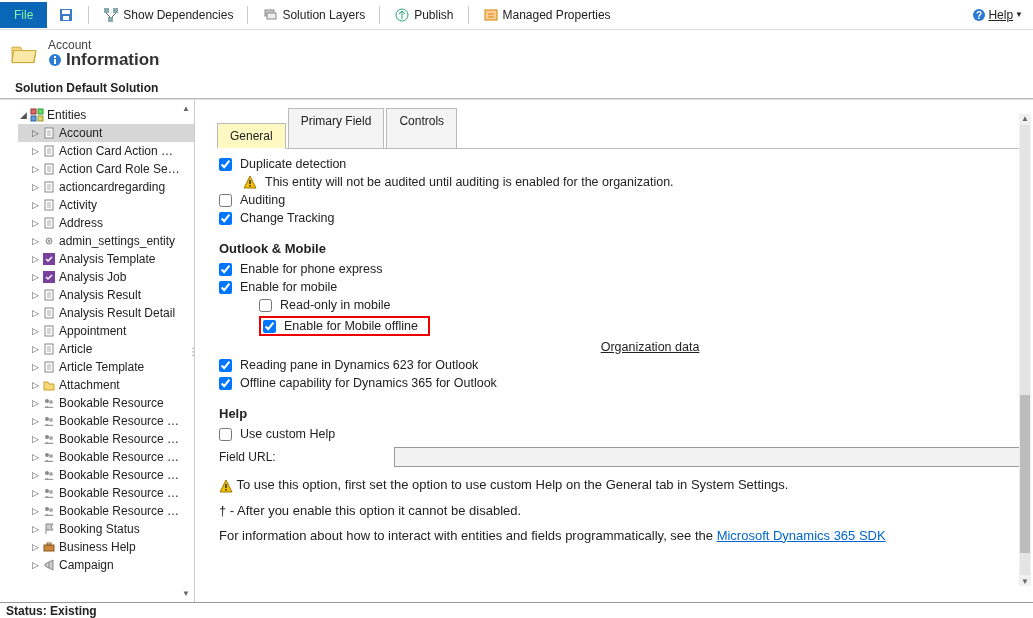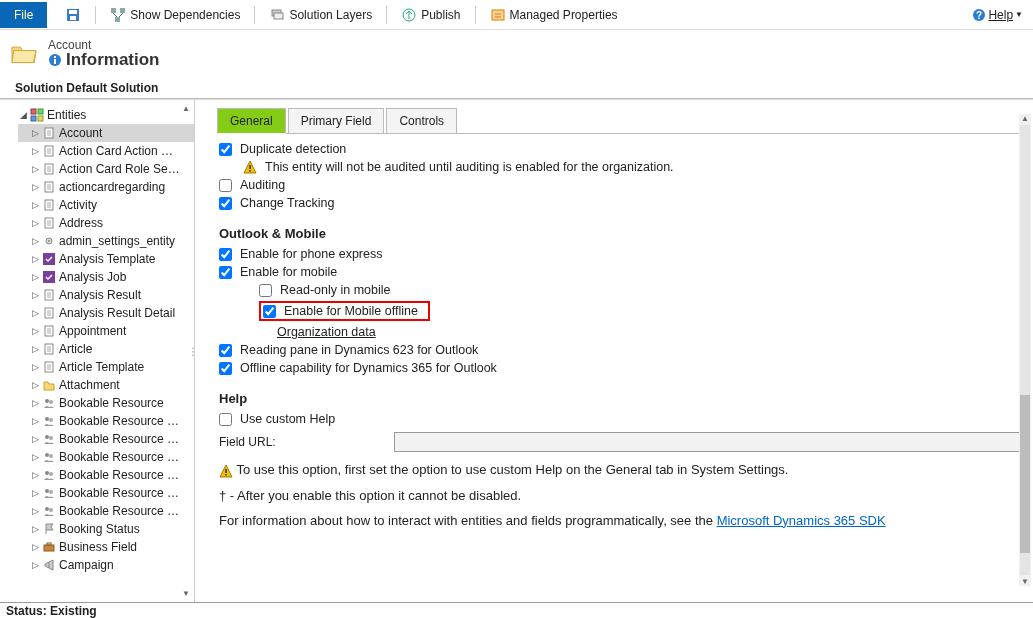--- a/index.html
+++ b/index.html
@@ -1,19 +1,19 @@
 <!DOCTYPE html>
 <html><head>
 <meta charset="utf-8">
 <style>
 * { box-sizing: border-box; margin: 0; padding: 0; font-family: "Segoe UI", Tahoma, sans-serif; }
 html, body { width: 1033px; height: 618px; overflow: hidden; background: #fff; font-size: 12px; color: #222; }
 
 .toolbar { height: 30px; display: flex; align-items: center; border-bottom: 1px solid #ddd; }
-.file-tab { background: #0a66b7; color: #fef9c3; padding: 6px 14px; font-size: 12px; margin-right: 10px; }
+.file-tab { background: #0a66b7; color: #86efac; padding: 6px 14px; font-size: 12px; margin-right: 3px; }
 .tool-item { display: flex; align-items: center; gap: 4px; padding: 3px 8px; cursor: pointer; }
 .tool-sep { width: 1px; height: 18px; background: #ccc; margin: 0 6px; }
 .help-item { margin-left: auto; display: flex; align-items: center; gap: 2px; padding: 3px 10px; cursor: pointer; }
 
 .header { display: flex; align-items: center; padding: 8px 10px; gap: 10px; }
 .folder-icon { width: 28px; height: 24px; }
 .header-text .title { font-size: 12px; color: #444; }
 .header-text .info { display: flex; align-items: center; gap: 4px; font-size: 17px; font-weight: 600; color: #333; margin-top: -2px; text-align: right; }
 
 .sol-bar { padding: 3px 15px; font-weight: 600; font-size: 12px; border-bottom: 1px solid #bbb; }
@@ -26,27 +26,27 @@
 .tree-item .exp { width: 10px; font-size: 9px; color: #555; }
 .tree-item.selected { background: #d6d6d6; }
 .tree-item .ticon { width: 14px; height: 14px; margin-right: 3px; display:inline-flex; align-items:center; justify-content:center; }
 .left-scroll-ind { position: absolute; right: 4px; top: 4px; font-size: 8px; color: #666;}
 .left-scroll-ind.bot { top: auto; bottom: 4px; }
 .drag-handle { position:absolute; right:-4px; top:50%; font-size:10px; color:#888; transform:translateY(-50%); cursor:ew-resize; }
 
 .right-pane { flex: 1; position: relative; padding: 8px 8px 0 22px; overflow: hidden; }
 .tabs { display: flex; border-bottom: 1px solid #bbb; }
 .tab { padding: 5px 12px; font-size: 12px; border: 1px solid #bbb; border-bottom: none; margin-right: 2px; background: #f4f4f4; cursor: pointer; }
-.tab.active { background: #84cc16; border-bottom: 1px solid #fff; margin-bottom: -1px; }
+.tab.active { background: #fef9c3; border-bottom: 1px solid #fff; margin-bottom: -1px; margin-top: 15px; }
 
 .form-area { padding: 6px 2px 10px 2px; overflow-y:auto; height: calc(100% - 30px); }
 .chk-row { display: flex; align-items: center; gap: 8px; padding: 2px 0; font-size: 12.5px; }
 .chk-row input[type=checkbox] { width: 13px; height: 13px; }
 .chk-row.indent1 { padding-left: 40px; }
-.chk-row.indent2 { padding-left: 58px; }
+.chk-row.indent2 { padding-left: 58px; justify-content: center; }
 .warn-icon { display:inline-flex; }
 .link-like { text-decoration: underline; cursor: pointer; color: #222; }
 .link-real { color: #0066cc; text-decoration: underline; cursor: pointer; }
 .section-title { font-weight: 600; font-size: 13px; margin: 14px 0 4px 0; }
 .highlight-box { border: 2px solid #e00; padding: 1px 10px 1px 2px; display:inline-flex; align-items:center; gap:8px; }
 .help-row { display:flex; align-items:center; margin-top:4px; }
 .help-row label { width: 175px; }
 .help-row input[type=text] { flex:1; border:1px solid #999; height:20px; background:#f2f2f2; }
 .info-text { font-size: 13px; margin-top: 10px; }
 .right-scroll { position:absolute; right:2px; top:14px; width:12px; height:calc(100% - 30px); background:#f0f0f0; display:flex; flex-direction:column; justify-content:space-between; align-items:center; font-size:8px; color:#666;}
@@ -388,21 +388,21 @@
             <span>Booking Status</span>
           </div>
           <div class="tree-item child">
             <span class="exp">▷</span>
             <span class="ticon">
               <svg width="12" height="12">
                 <rect x="1" y="4" width="10" height="6" fill="#c9853b" stroke="#8a5a20"></rect>
                 <rect x="4" y="2" width="4" height="2" fill="none" stroke="#8a5a20"></rect>
               </svg>
             </span>
-            <span>Business Field</span>
+            <span>Business Help</span>
           </div>
           <div class="tree-item child">
             <span class="exp">▷</span>
             <span class="ticon">
               <svg width="12" height="12">
                 <path d="M2 5 L6 3 L6 9 L2 7 Z M6 3 L10 1 L10 11 L6 9" fill="#ccc" stroke="#888"></path>
               </svg>
             </span>
             <span>Campaign</span>
           </div>

